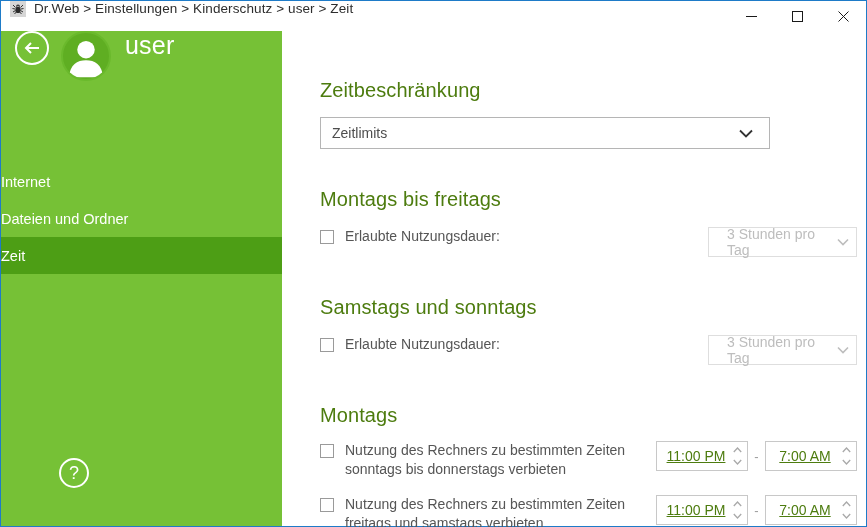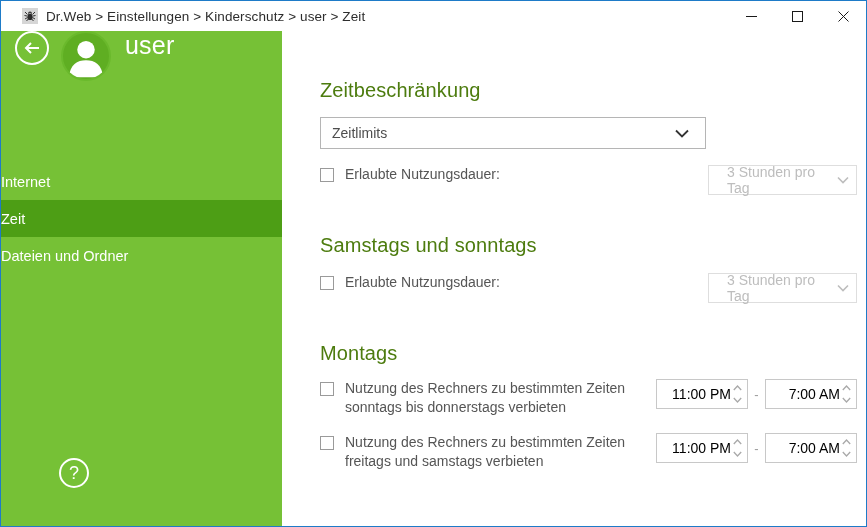--- a/index.html
+++ b/index.html
@@ -16,24 +16,23 @@
     background: #ffffff;
     display: flex;
     flex-direction: column;
   }
 
   
   #titlebar {
     height: 30px;
     flex: 0 0 30px;
     display: flex;
-    align-items: center;
-    background: #ffffff;
-    position: relative;
-    margin-left: 12px;
+    align-items: flex-start;
+    background: #ffffff;
+    position: relative;
   }
   #app-icon {
     width: 16px; height: 16px;
     margin-left: 9px; margin-right: 8px;
     background: #d6d6d6;
     position: relative;
     flex: 0 0 16px;
   }
   #app-icon svg { display: block; }
   #titlebar-text {
@@ -147,21 +146,21 @@
     letter-spacing: 0.1px;
   }
   #st-zeitbeschraenkung { margin-top: 48px; }
   #st-montags { margin-top: 39px; }
   #st-samstags { margin-top: 39px; }
   #st-nachts  { margin-top: 39px; }
 
   
   #limit-select {
     margin-top: 15px;
-    width: 386px;
+    width: 450px;
     height: 32px;
     border: 1px solid #b5b5b5;
     display: flex;
     align-items: center;
     padding: 0 16px 0 11px;
     font-size: 14px;
     color: #4d4d4d;
     background: #ffffff;
     cursor: default;
     position: relative;
@@ -218,24 +217,25 @@
   .spin {
     width: 92px; height: 30px;
     border: 1px solid #c8c8c8;
     background: #ffffff;
     display: flex;
     align-items: center;
     cursor: default;
   }
   .spin .sval {
     flex: 1 1 auto;
-    text-align: right;
+    text-align: center;
     font-size: 14px;
-    color: #000000;
+    color: #4d7c0f;
     padding-left: 4px;
+    text-decoration: underline;
   }
   .spin-arrows {
     width: 16px; height: 28px;
     display: flex; flex-direction: column;
     align-items: center; justify-content: center;
     padding-right: 4px;
   }
   .spin-arrows .ar { height: 12px; display: flex; align-items: center; }
   .dash {
     width: 17px;
@@ -312,25 +312,25 @@
             <path d="M6.5 44 C7.5 30 15.5 25.5 25 25.5 C34.5 25.5 42.5 30 43.5 44 Z" fill="#ffffff"></path>
           </svg>
         </div>
         <div id="user-name">user</div>
       </div>
 
       <div id="sidebar-nav">
         <div class="nav-item">
           <span>Internet</span>
         </div>
+        <div class="nav-item">
+          <span>Dateien und Ordner</span>
+        </div>
         <div class="nav-item selected">
           <span>Zeit</span>
-        </div>
-        <div class="nav-item">
-          <span>Dateien und Ordner</span>
         </div>
       </div>
 
       <div id="help-button">
         <span>?</span>
       </div>
     </div>
 
     <div id="content">
 
@@ -338,20 +338,21 @@
 
       <div id="limit-select">
         <span class="sel-value">Zeitlimits</span>
         <span class="chev">
           <svg width="14" height="9" viewBox="0 0 14 9">
             <polyline points="1,1.5 7,7.5 13,1.5" fill="none" stroke="#333333" stroke-width="1.8"></polyline>
           </svg>
         </span>
       </div>
 
+      <div class="section-title" id="st-montags">Montags bis freitags</div>
 
       <div class="opt-row row-abs">
         <div class="cb"></div>
         <div class="opt-label">Erlaubte Nutzungsdauer:</div>
         <div class="right-controls">
           <div class="combo-disabled">
             <span class="sel-value">3 Stunden pro Tag</span>
             <span class="chev">
               <svg width="12" height="8" viewBox="0 0 12 8">
                 <polyline points="1,1.5 6,6.5 11,1.5" fill="none" stroke="#bdbdbd" stroke-width="1.6"></polyline>

